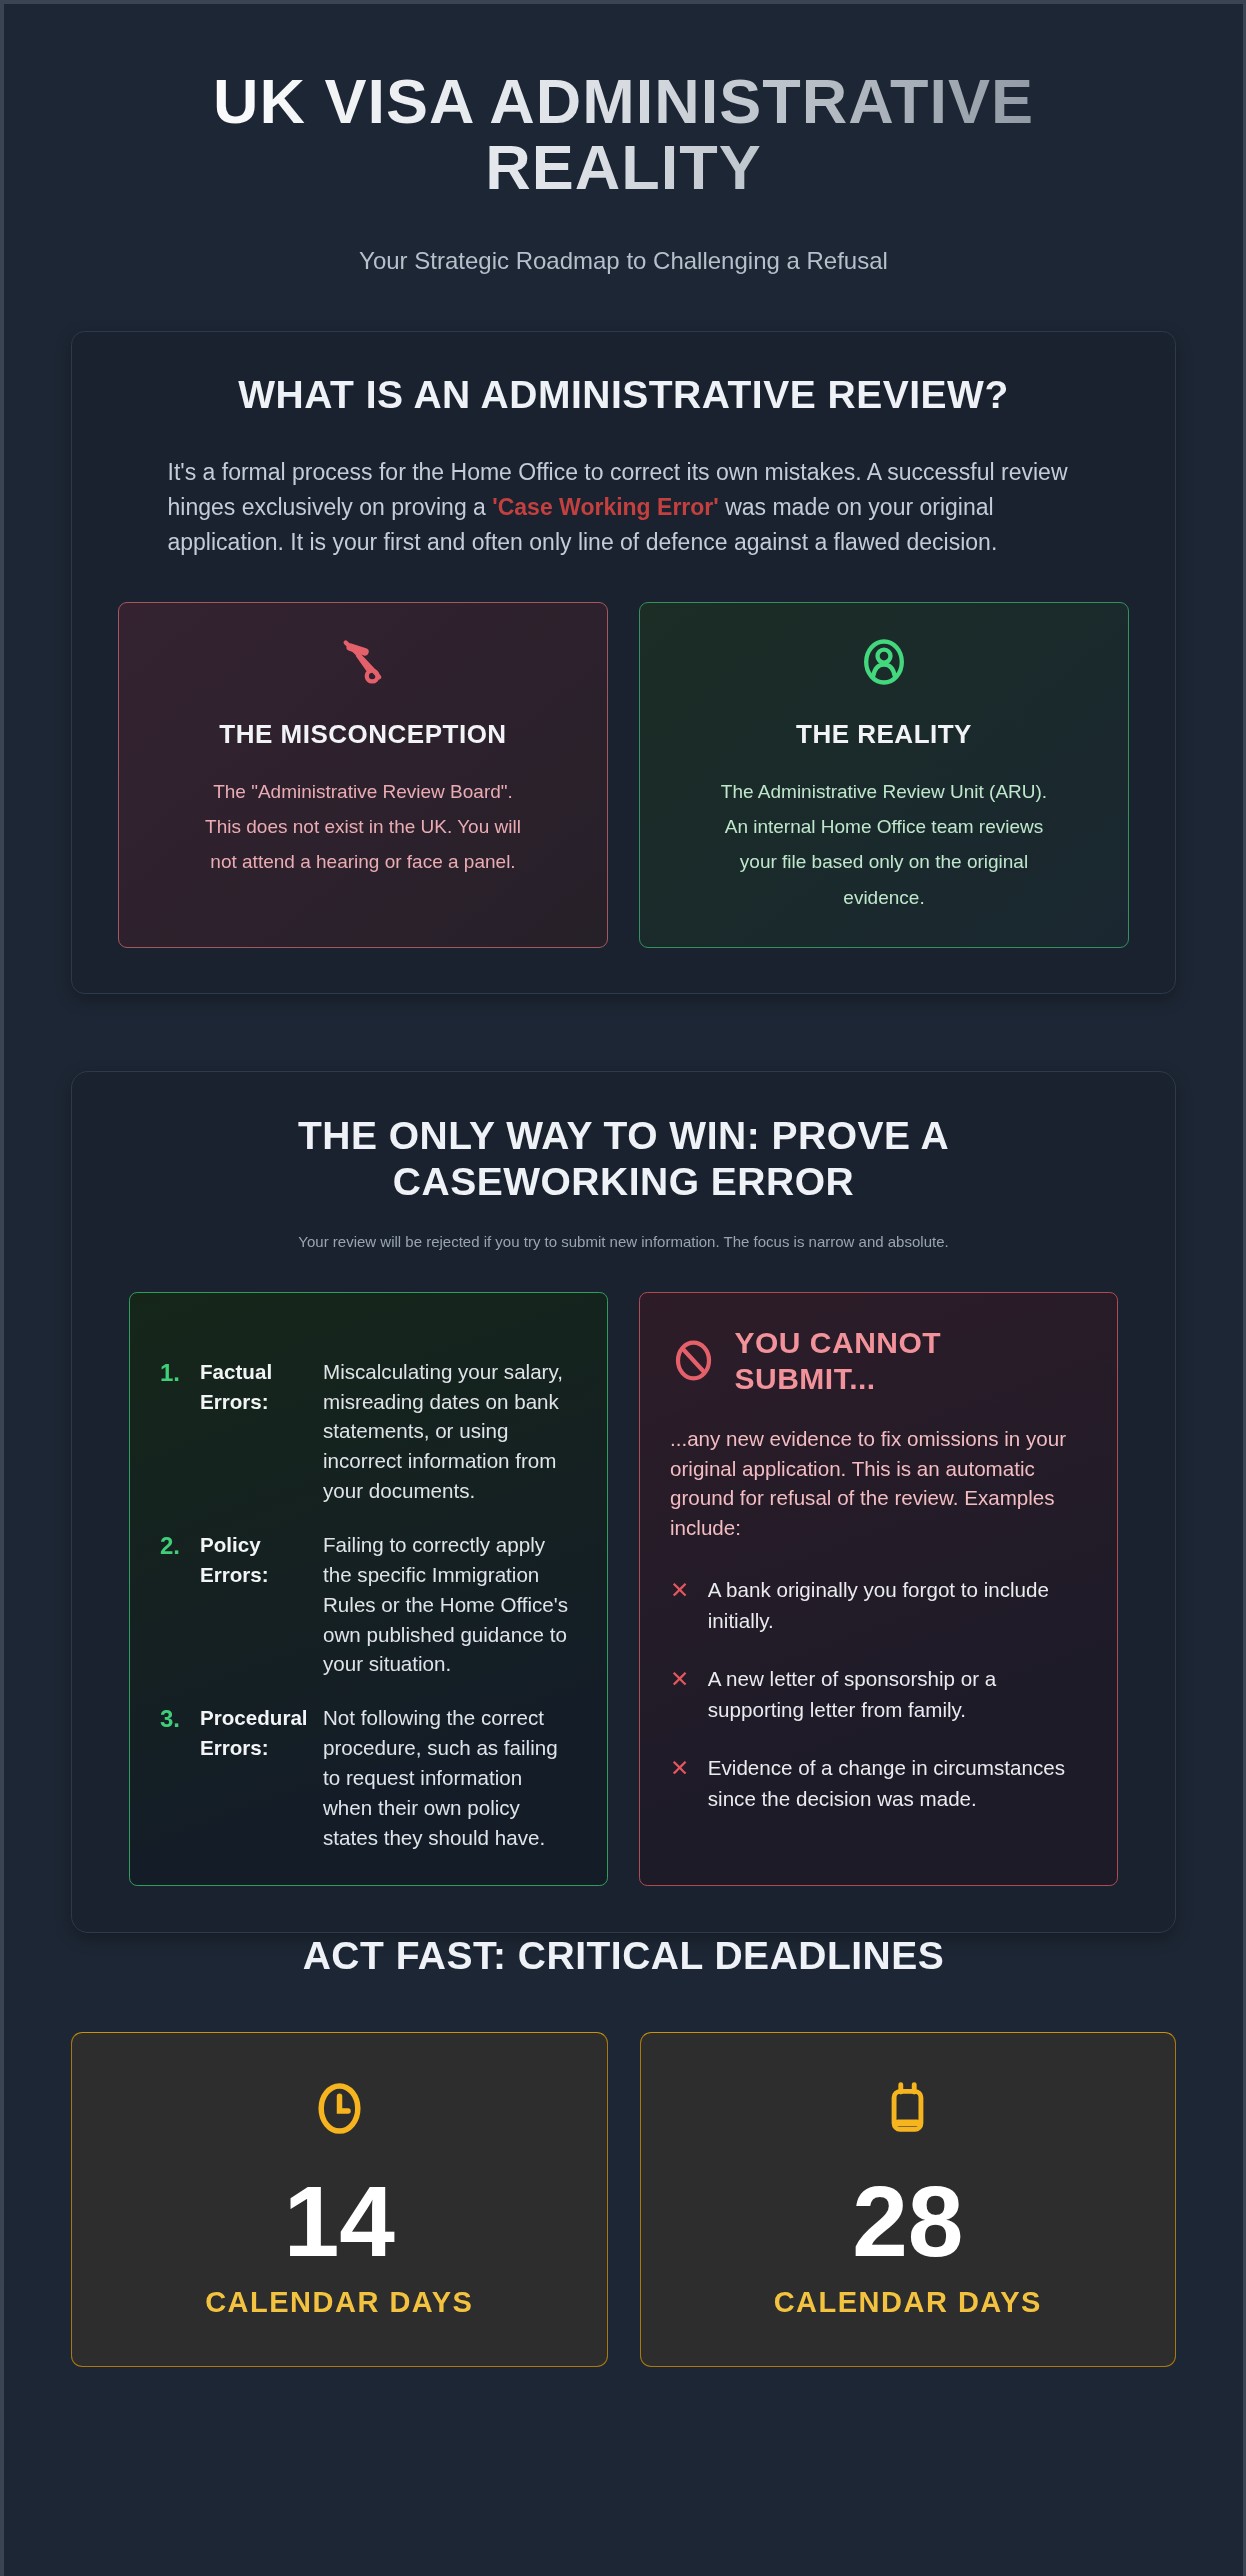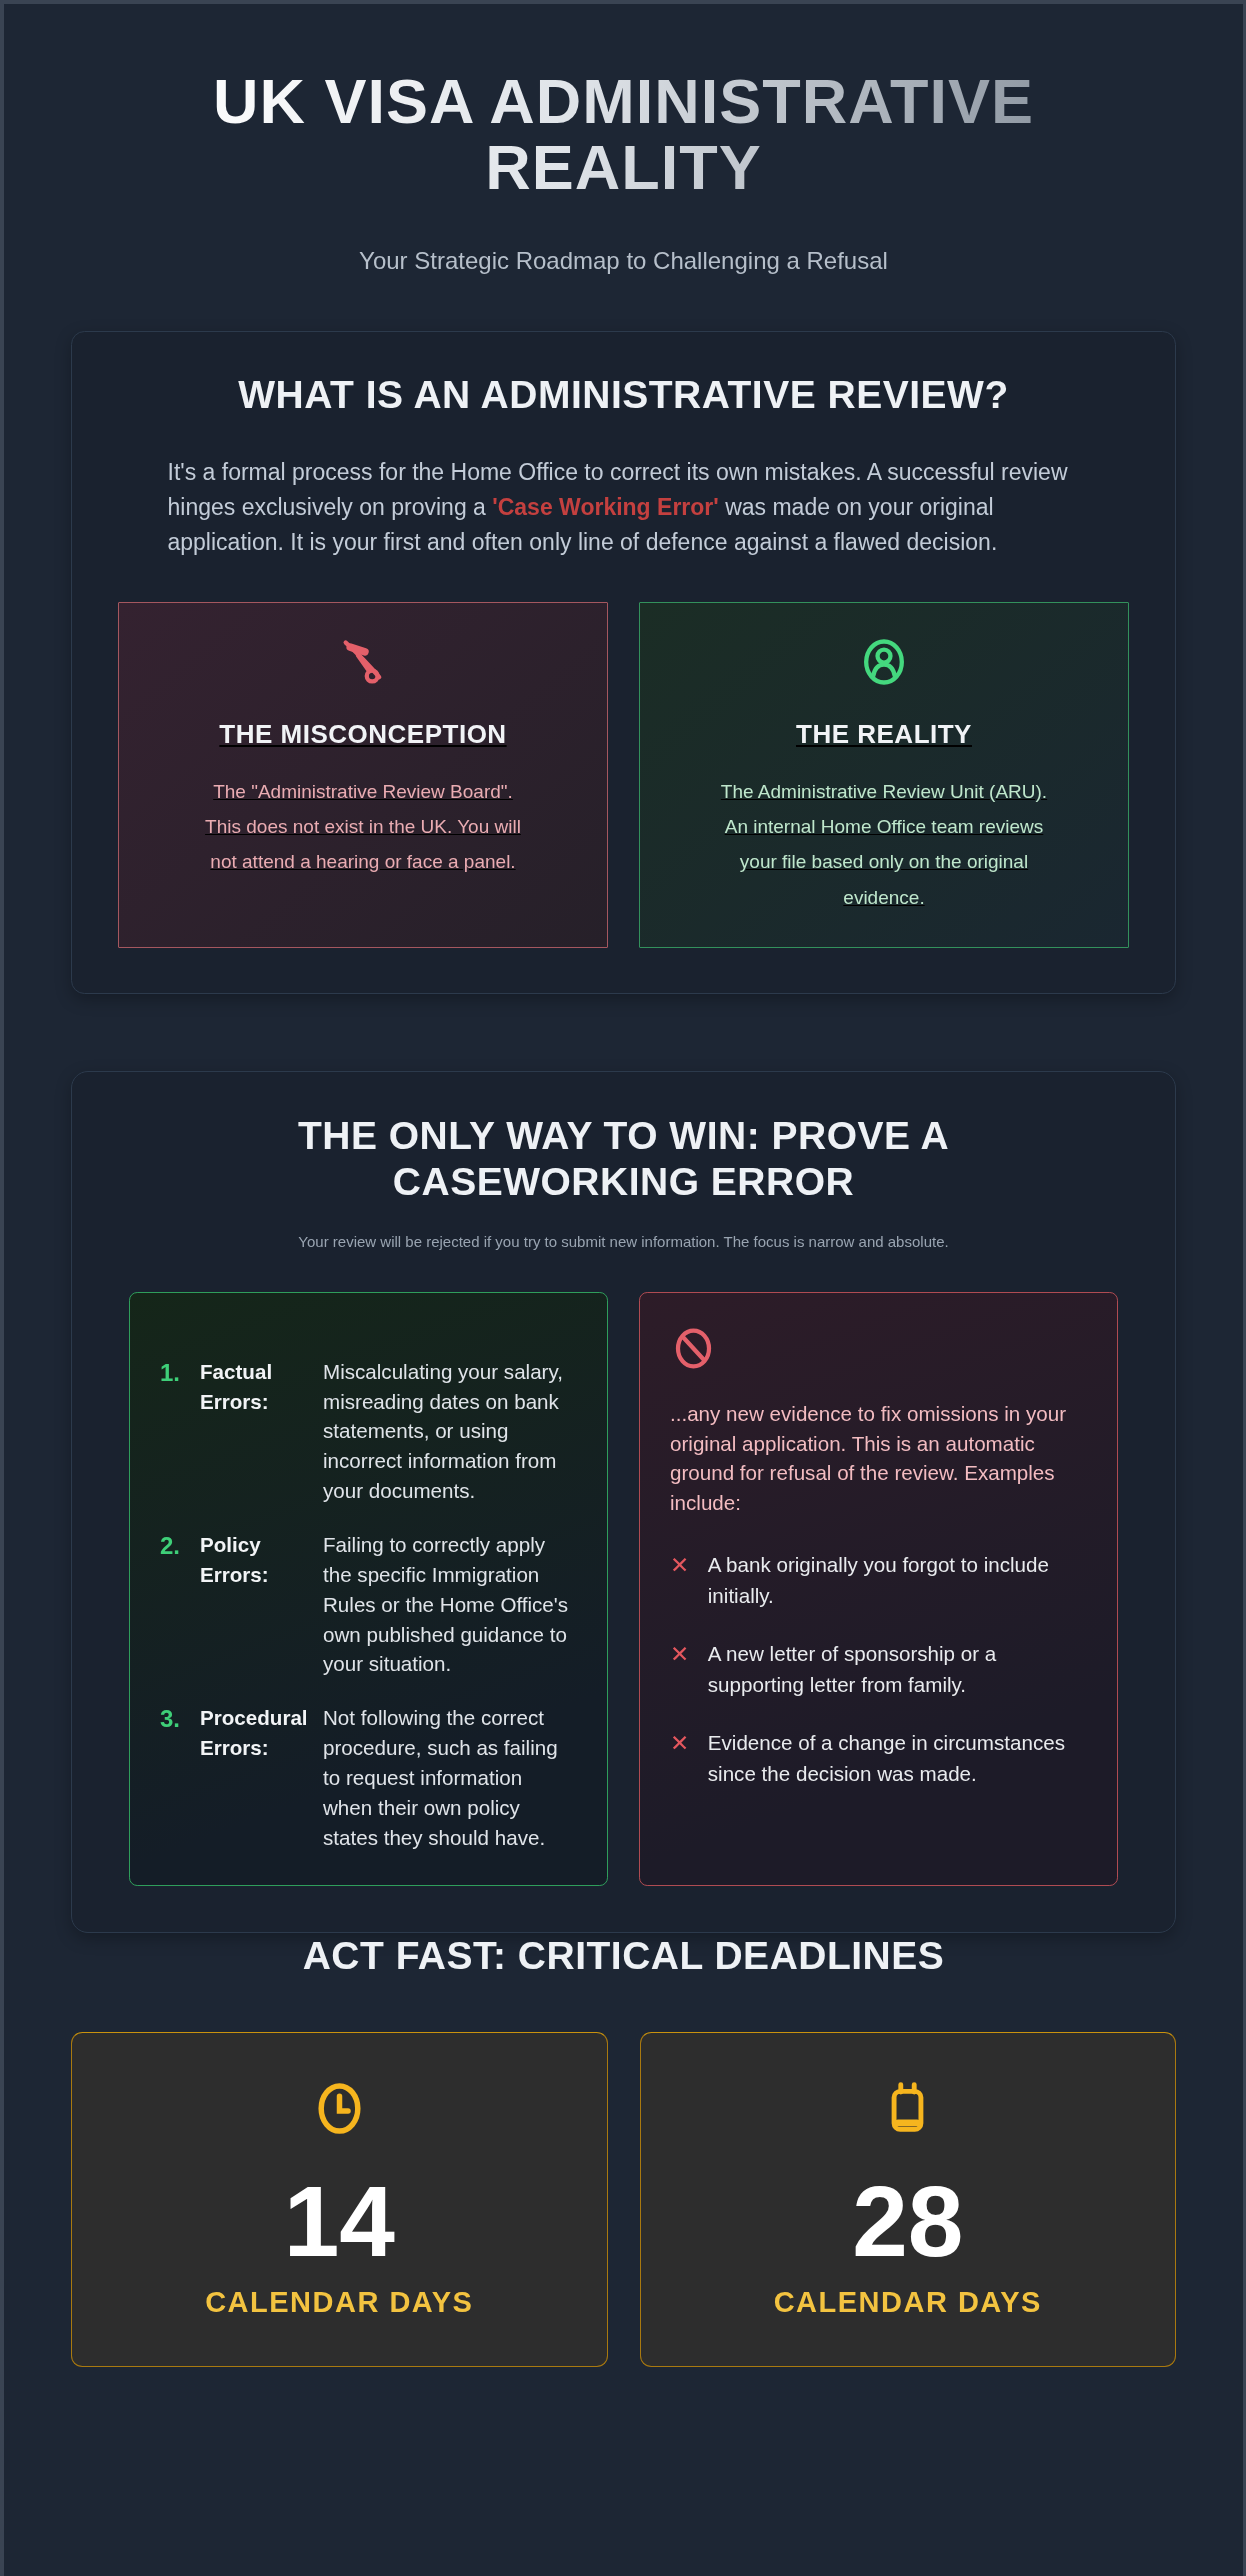--- a/index.html
+++ b/index.html
@@ -16,21 +16,21 @@
 
   
   .panel{border:0.5px solid #2c3a4c;border-radius:13.4px;background:#1a222f;box-shadow:0 5.2px 15.5px rgba(0,0,0,.25);}
   h2.section-title{margin:0 auto;font-size:39px;font-weight:bold;color:#eef1f5;text-align:center;letter-spacing:0.5px;line-height:1.18;}
 
   
   .panel-what{margin-top:56px;padding:40px 46px 45px;}
   .intro-par{margin:37px auto 0;max-width:912px;font-size:23px;line-height:1.52;color:#c3ccd8;text-align:left;}
   .intro-par .hl{color:#c4403f;font-weight:bold;}
   .duo-grid{margin-top:42px;display:grid;grid-template-columns:1fr 1fr;gap:31px;}
-  .mini-card{border-radius:1px;padding:32px 16px;text-align:center;box-sizing:border-box;text-decoration:underline;}
+  .mini-card{border-radius:9px;padding:32px 16px;text-align:center;box-sizing:border-box;}
   .mini-card .icon{display:inline-block;}
   .mini-card h3{margin:28px 0 0;font-size:26px;font-weight:bold;color:#f1f3f6;letter-spacing:0.5px;}
   .mini-card p{margin:24px auto 0;font-size:19px;line-height:1.85;max-width:330px;}
   .card-misconception{background:linear-gradient(140deg,#342230,#262029);border:1px solid #a5575f;}
   .card-misconception p{color:#eaacb2;}
   .card-misconception .icon{color:#e4606a;}
   .card-reality{background:linear-gradient(140deg,#1b2d25,#1a2731);border:1px solid #33915c;}
   .card-reality p{color:#bfe7cc;}
   .card-reality .icon{color:#44d87e;}
 
@@ -143,20 +143,21 @@
         </div>
 
         <div class="rule-card card-cannot">
           <div class="head">
             <span class="icon">
               <svg width="47" height="47" viewBox="0 0 100 100" fill="none" stroke="currentColor" stroke-linecap="round">
                 <ellipse cx="50" cy="50" rx="33" ry="38" stroke-width="9"></ellipse>
                 <line x1="28" y1="26" x2="72" y2="74" stroke-width="9"></line>
               </svg>
             </span>
+            <h3>YOU CANNOT SUBMIT...</h3>
           </div>
           <p class="lead">...any new evidence to fix omissions in your original application. This is an automatic ground for refusal of the review. Examples include:</p>
           <div class="cannot-list">
             <div class="cannot-item">
               <span class="cross">✕</span>
               <span class="txt">A bank originally you forgot to include initially.</span>
             </div>
             <div class="cannot-item">
               <span class="cross">✕</span>
               <span class="txt">A new letter of sponsorship or a supporting letter from family.</span>

